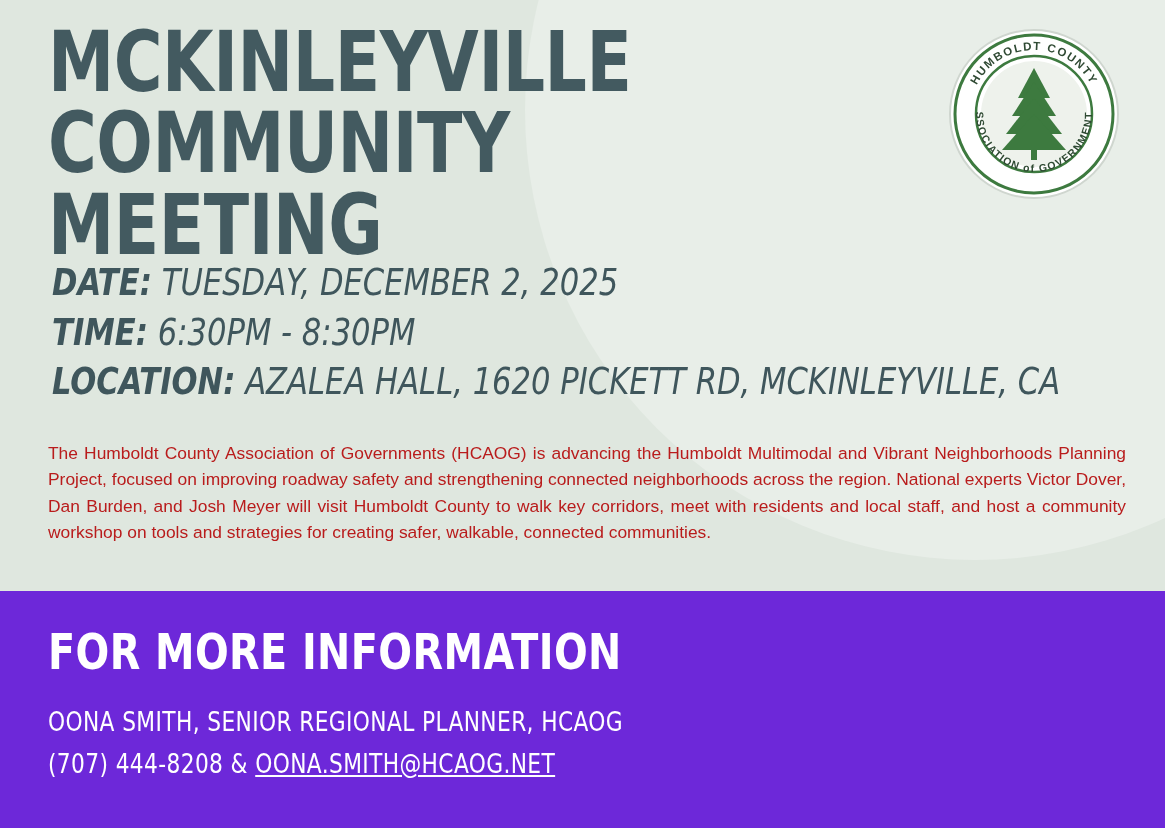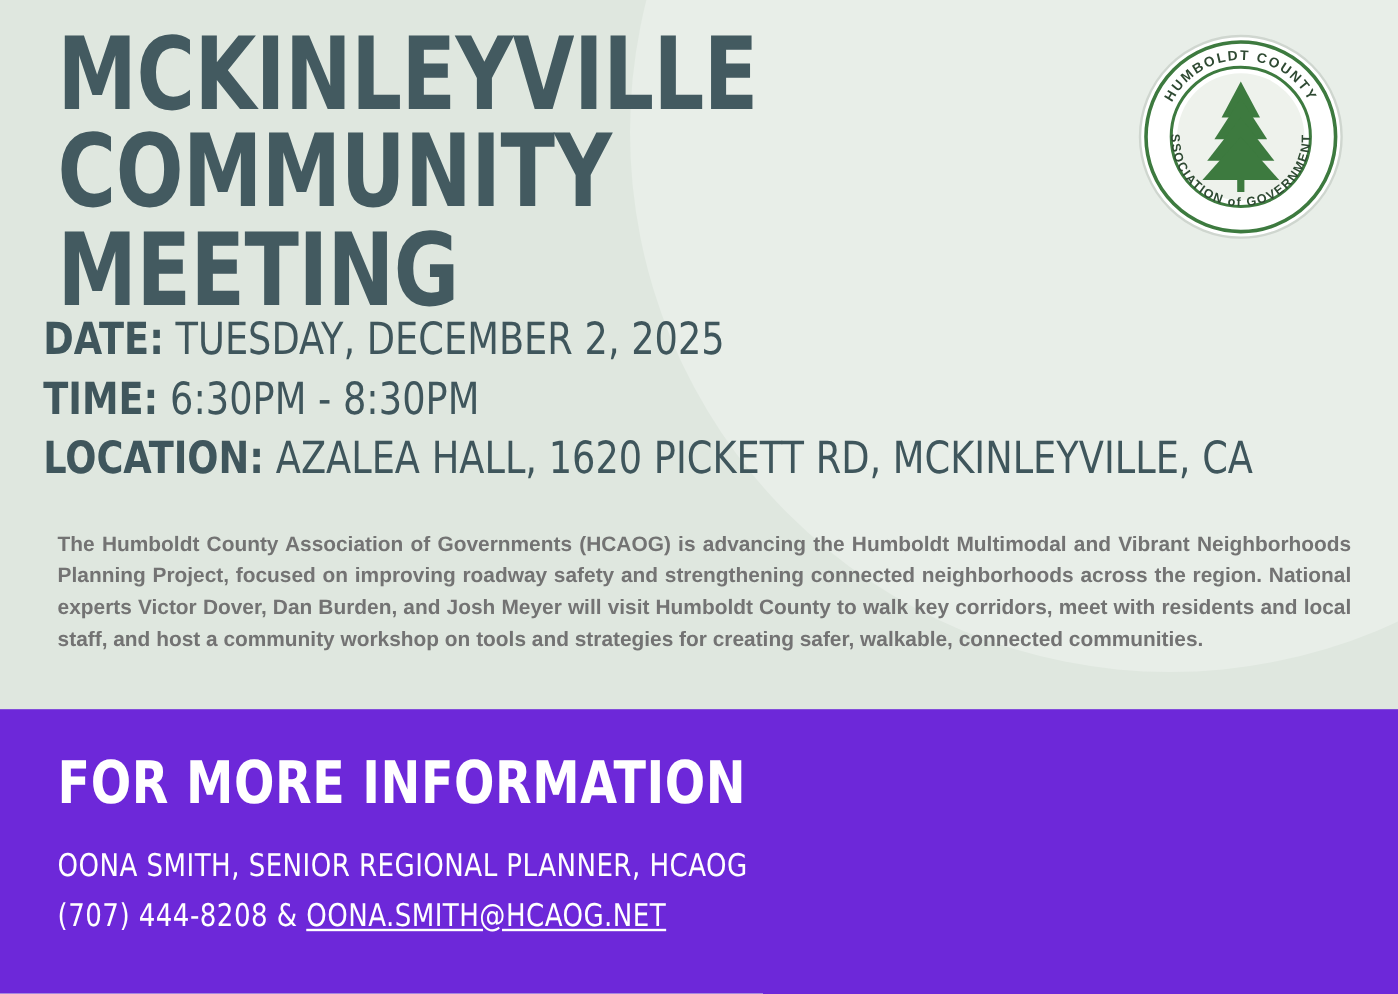--- a/index.html
+++ b/index.html
@@ -55,48 +55,48 @@
     position: absolute;
     right: 45px;
     top: 28px;
     width: 172px;
     height: 172px;
   }
 
   
   .details {
     position: absolute;
-    left: 36px;
+    left: 52px;
     top: 258px;
     color: #3f565c;
+    font-style: italic;
   }
   .detail-row {
     font-family: "DejaVu Sans Condensed", "Liberation Sans Narrow", "Liberation Sans", sans-serif;
     font-size: 37px;
     line-height: 1.34;
     text-transform: uppercase;
     letter-spacing: 0px;
     white-space: nowrap;
     transform: scaleX(0.92);
     transform-origin: left center;
   }
   .detail-row .lbl { font-weight: 700; }
   .detail-row .val { font-weight: 400; }
 
   
   .para {
     position: absolute;
     left: 48px;
     top: 440px;
     width: 1078px;
-    color: #737373;
+    color: #b91c1c;
     font-size: 17.4px;
     line-height: 1.52;
     text-align: justify;
-    font-weight: bold;
   }
 
   
   .footer {
     position: absolute;
     left: 0;
     top: 591px;
     width: 1165px;
     height: 308px;
     background: #6d28d9;

